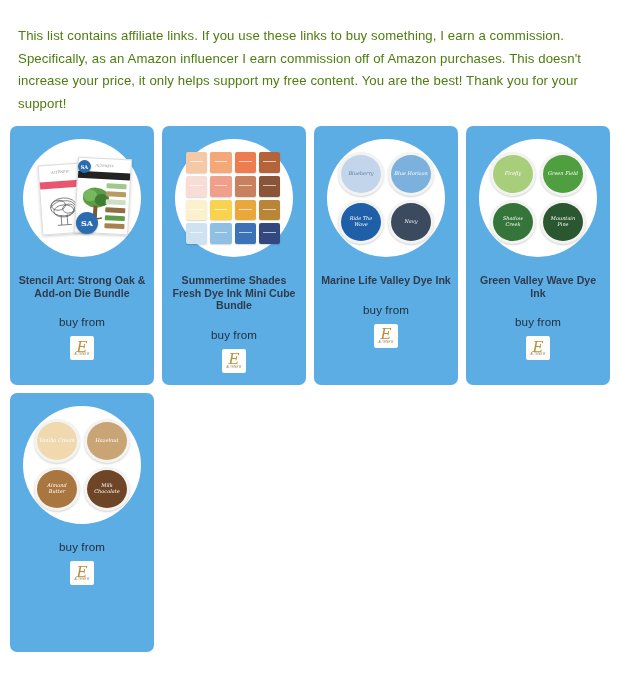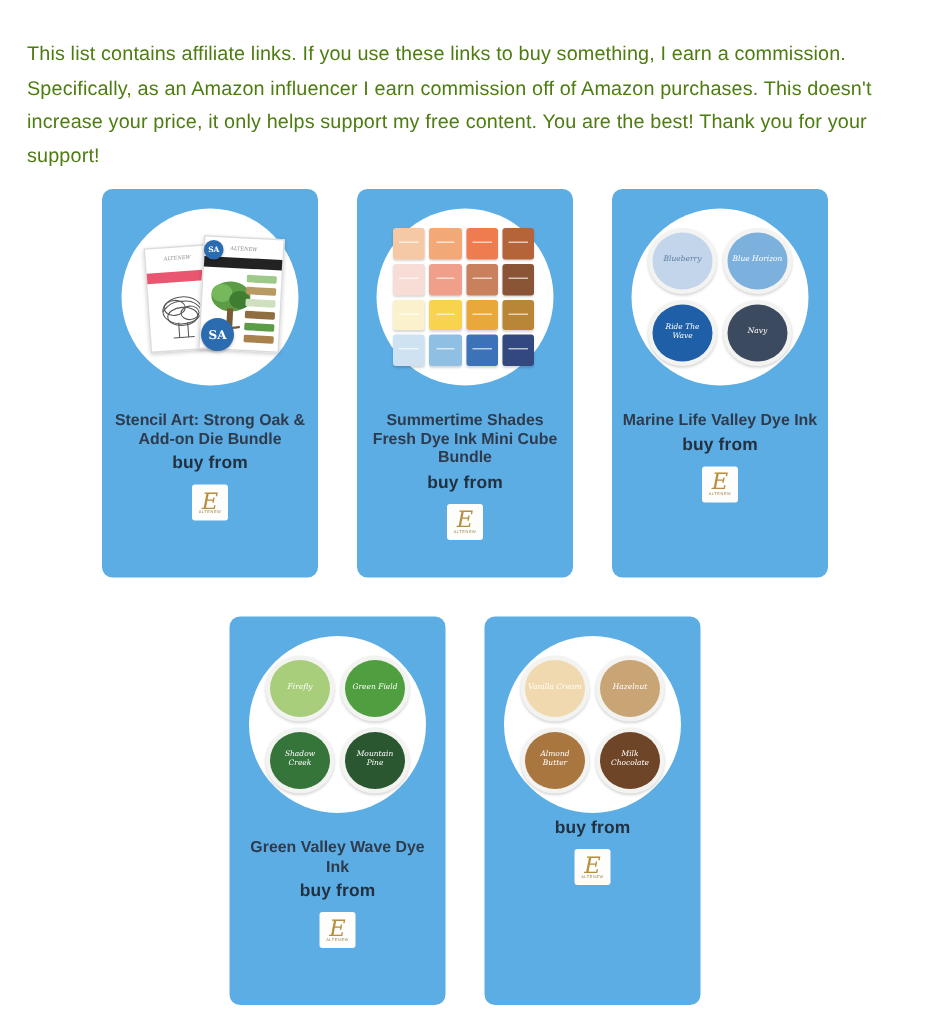--- a/index.html
+++ b/index.html
@@ -22,22 +22,21 @@
     letter-spacing: 0.1px;
   }
 
   
   .grid {
     position: absolute;
     left: 10px; top: 126px;
     width: 600px;
     display: flex;
     flex-wrap: wrap;
-    gap: 26px;
-    justify-content: center;
+    gap: 8px;
   }
   .card {
     width: 144px;
     height: 259px;
     background: #5cade4;
     border-radius: 7px;
     display: flex;
     flex-direction: column;
     align-items: center;
     padding-top: 13px;
@@ -61,24 +60,24 @@
   .ptitle {
     margin-top: 17px;
     width: 130px;
     text-align: center;
     font-size: 10.6px;
     line-height: 12.6px;
     color: #2f3b4c;
     font-weight: 700;
   }
   .buy {
-    margin-top: 3px;
+    margin-top: 16px;
     text-align: center;
     font-size: 11.6px;
-    font-weight: bold;
+    font-weight: normal;
     color: #22303f;
     letter-spacing: 0.1px;
   }
   
   .logo-tile {
     margin-top: 8px;
     width: 24px; height: 24px;
     background: #fdfdfb;
     border-radius: 2px;
     display: flex;

